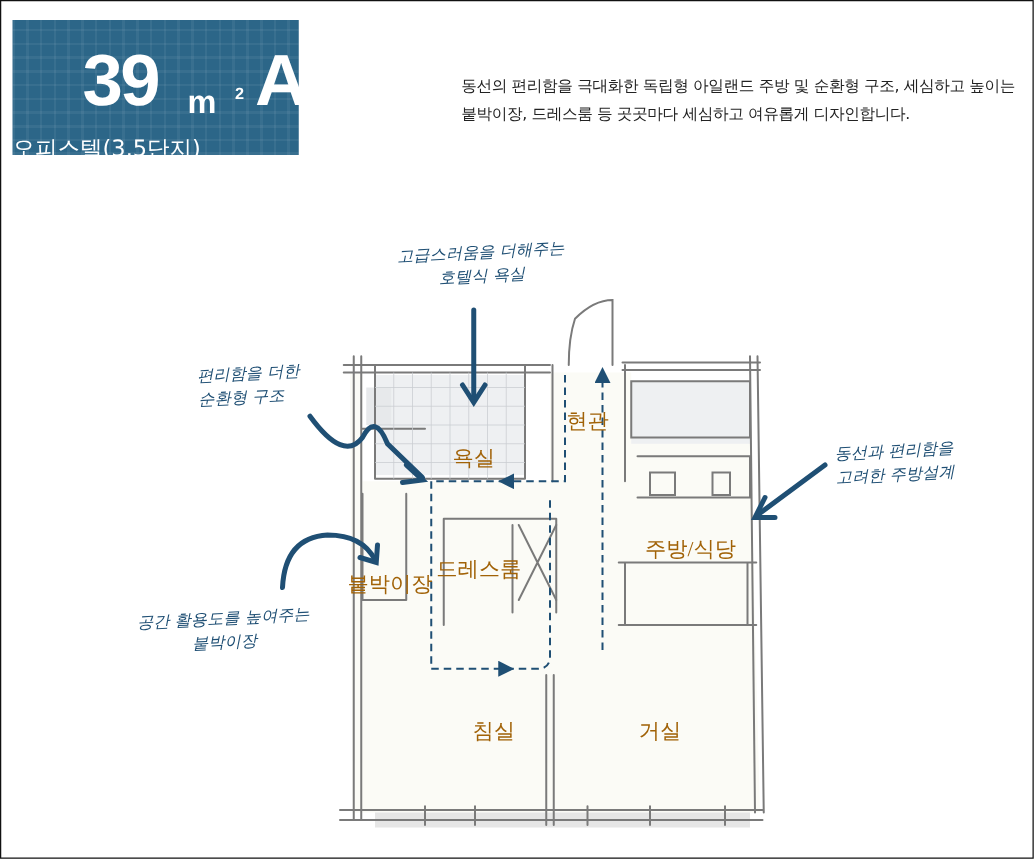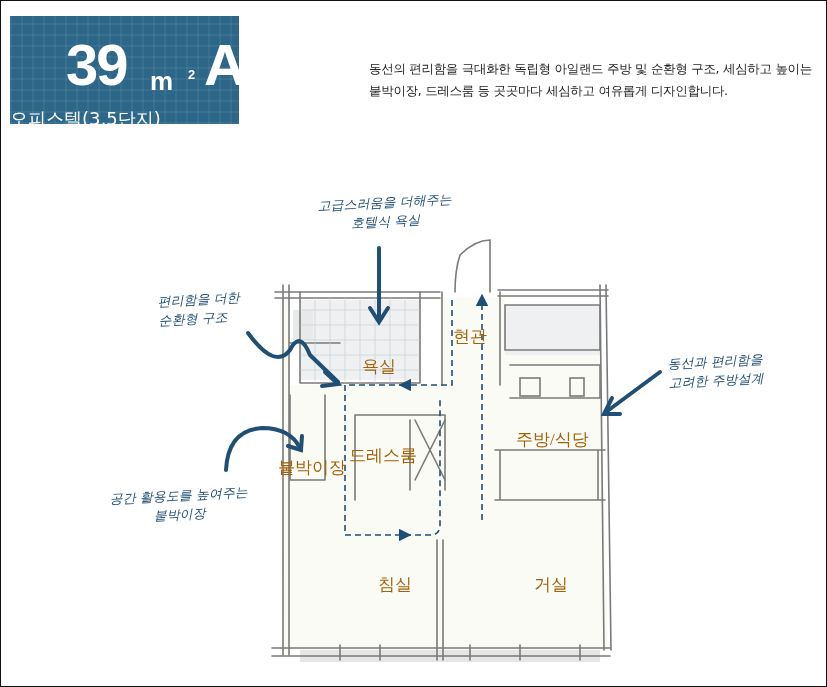--- a/index.html
+++ b/index.html
@@ -131,21 +131,21 @@
     <path d="M612 398 L604 414 L620 414"></path>
   </g>
 </svg>
 
 <div class="room-label" style="left:362px;top:355px;">욕실</div>
 <div class="room-label" style="left:453px;top:325px;">현관</div>
 <div class="room-label" style="left:516px;top:428px;font-family:Liberation Serif, serif;">주방/식당</div>
 <div class="room-label" style="left:278px;top:456px;">붙박이장</div>
 <div class="room-label" style="left:349px;top:444px;">드레스룸</div>
 <div class="room-label" style="left:342px;top:573px;margin-left:36px;">침실</div>
-<div class="room-label" style="left:511px;top:573px;margin-left:23px;">거실</div>
+<div class="room-label" style="left:511px;top:573px;">거실</div>
 
 <div class="note" style="left:318px;top:193px;">
   <div>고급스러움을 더해주는</div>
   <div>호텔식 욕실</div>
 </div>
 <div class="note" style="left:158px;top:290px;text-align:left;">
   <div>편리함을 더한</div>
   <div>순환형 구조</div>
 </div>
 <div class="note" style="left:668px;top:352px;text-align:left;">

